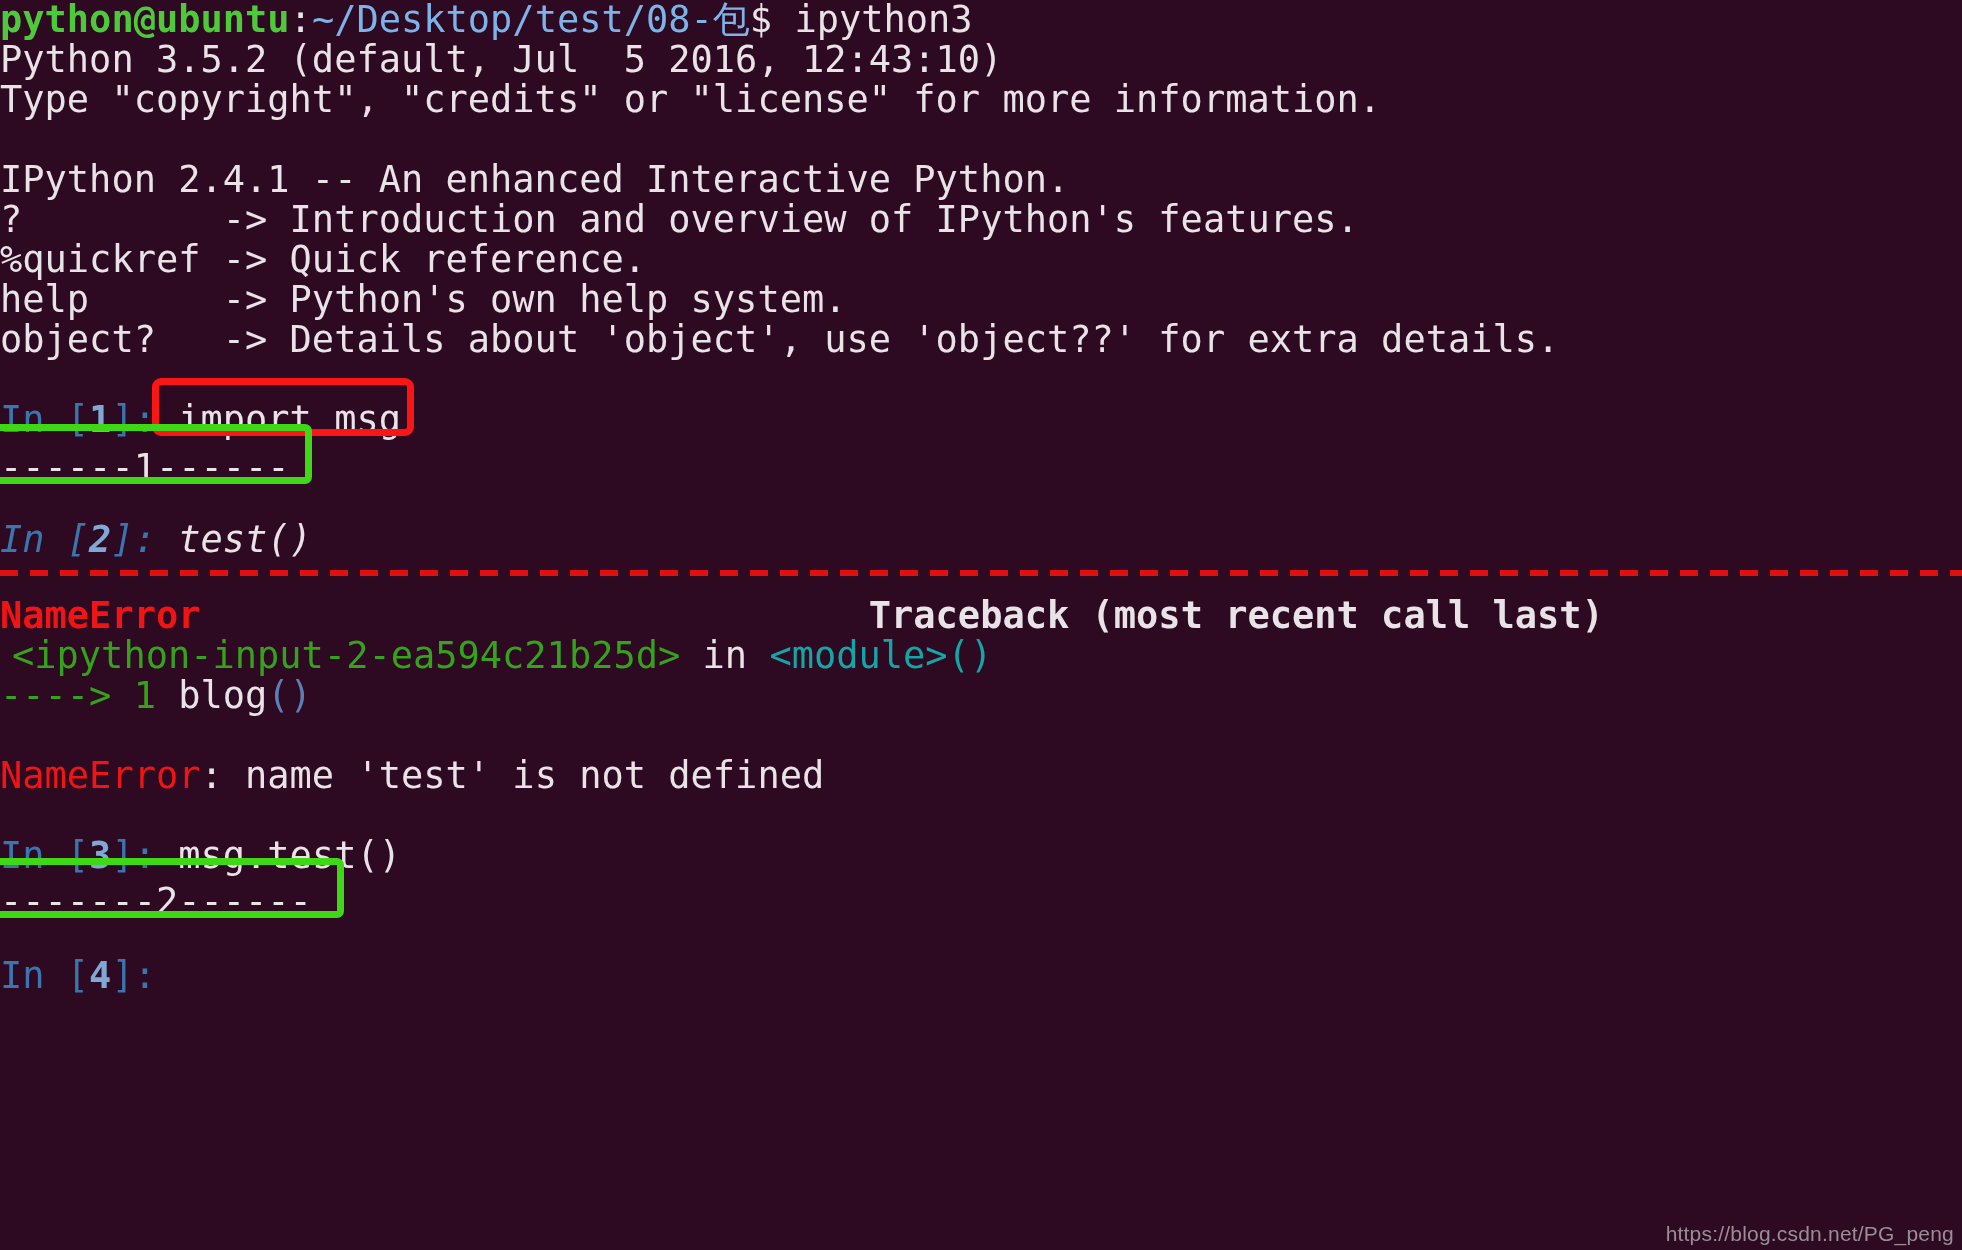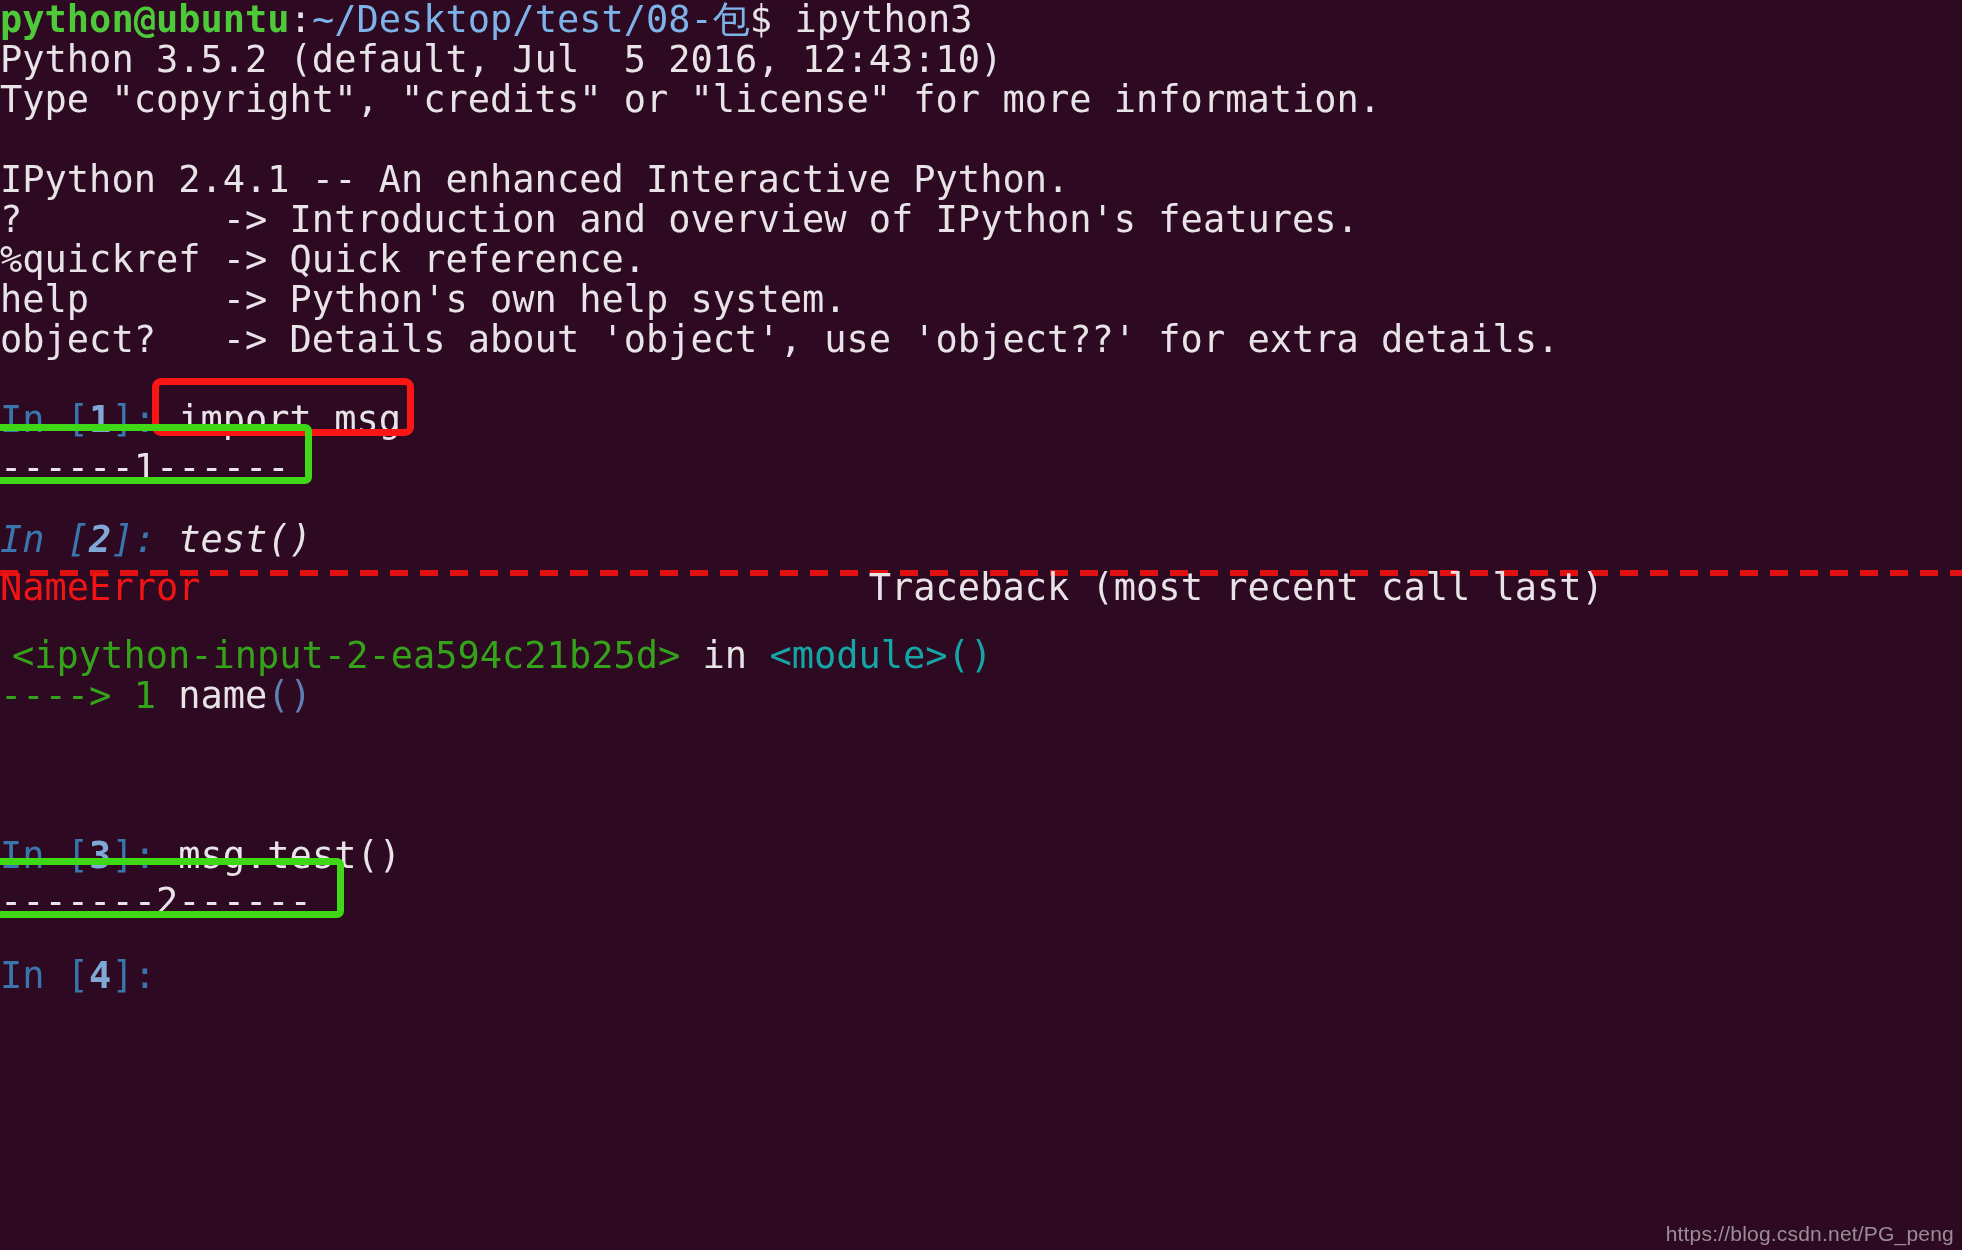--- a/index.html
+++ b/index.html
@@ -104,28 +104,29 @@
   <div class="line c-white" style="top:320px">object?   -&gt; Details about 'object', use 'object??' for extra details.</div>
 
   <div class="line" style="top: 400px;"><span class="c-promptblue">In </span><span class="c-promptblue">[</span><span class="c-promptnum">1</span><span class="c-promptblue">]:</span><span class="c-white"> <span>import msg</span></span></div>
 
   <div class="line c-sep" style="top: 448px;">------1------</div>
 
   <div class="line" style="top: 520px; font-style: italic;"><span class="c-promptblue">In </span><span class="c-promptblue">[</span><span class="c-promptnum">2</span><span class="c-promptblue">]:</span><span class="c-white"> <span>test()</span></span></div>
 
   <div class="tb-sep" style="top: 570px;"></div>
 
-  <div class="line" style="top: 568px;"><span class="c-red">NameError</span><span class="c-white">                              </span><span class="c-white">Traceback (most recent call last)</span></div>
+  <div class="line" style="top: 596px; font-weight: bold;"><span class="c-red">NameError</span><span class="c-white">                              </span><span class="c-white">Traceback (most recent call last)</span></div>
 
   <div class="line" style="top: 636px; padding-left: 12px;"><span class="c-tbgreen">&lt;ipython-input-2-ea594c21b25d&gt;</span><span class="c-white"> in </span><span class="c-cyan">&lt;module&gt;</span><span class="c-cyan">()</span></div>
 
-  <div class="line" style="top: 676px;"><span class="c-tbgreen">----&gt; 1 </span><span class="c-white">name</span><span class="c-paren">()</span></div>
+  <div class="line" style="top: 676px;"><span class="c-tbgreen">----&gt; 1 </span><span class="c-white">blog</span><span class="c-paren">()</span></div>
 
   <div class="line" style="top: 716px;"> </div>
 
+  <div class="line" style="top: 756px;"><span class="c-red">NameError</span><span class="c-white">: </span><span class="c-white">name 'test' is not defined</span></div>
 
   <div class="line" style="top: 836px;"><span class="c-promptblue">In </span><span class="c-promptblue">[</span><span class="c-promptnum">3</span><span class="c-promptblue">]:</span><span class="c-white"> <span>msg.test()</span></span></div>
 
   <div class="line c-sep" style="top: 882px;">-------2------</div>
 
   <div class="line" style="top: 956px;"><span class="c-promptblue">In </span><span class="c-promptblue">[</span><span class="c-promptnum">4</span><span class="c-promptblue">]:</span></div>
 
   <div class="annot annot-red" style="left: 152px; top: 378px; width: 262px; height: 58px;"></div>
   <div class="annot annot-green" style="left: -8px; top: 424px; width: 320px; height: 60px;"></div>
   <div class="annot annot-green" style="left: -8px; top: 858px; width: 352px; height: 60px;"></div>

